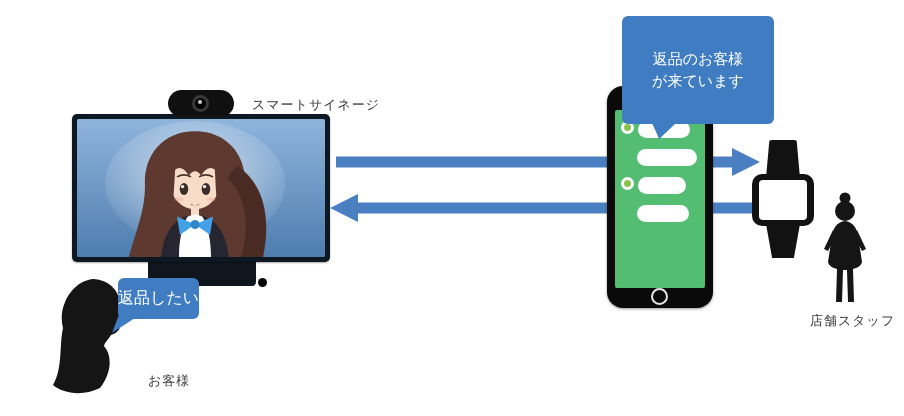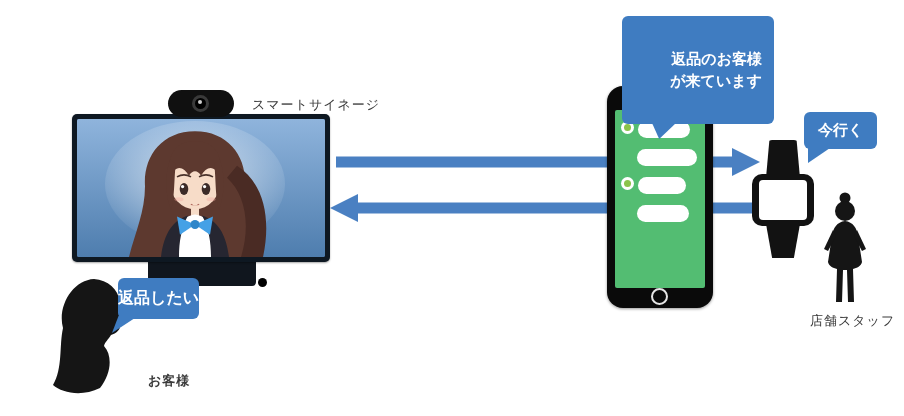--- a/index.html
+++ b/index.html
@@ -2,21 +2,21 @@
 <html><head>
 <meta charset="utf-8">
 <style>
   * { margin:0; padding:0; box-sizing:border-box; }
   body { background:#ffffff; font-family:"DejaVu Sans","Liberation Sans",sans-serif; }
   .canvas { position:relative; width:904px; height:416px; background:#ffffff; overflow:hidden; }
 
   
   .caption { position:absolute; color:#3a3a3a; font-size:13px; letter-spacing:1px; }
   .caption-signage  { left:252px; top:96px;text-align:center; }
-  .caption-customer { left:148px; top:372px;font-weight:bold; }
+  .caption-customer { left:148px; top:372px; }
   .caption-staff    { left:810px; top:312px;text-align:right; }
 
   
   .webcam { position:absolute; left:168px; top:90px; width:66px; height:27px;
             background:#101010; border-radius:14px; z-index:3; }
   .webcam-lens { position:absolute; left:24px; top:5px; width:17px; height:17px;
                  border-radius:50%; background:#000; border:3px solid #3a3a3a; }
   .webcam-glint { position:absolute; left:30px; top:10px; width:4px; height:4px;
                   border-radius:50%; background:#cfcfcf; }
   .monitor { position:absolute; left:72px; top:114px; width:258px; height:148px;
@@ -49,22 +49,22 @@
   .chat-row { display:flex; align-items:flex-start; gap:4px; margin:11px 6px; }
   .chat-row.indent { margin-left:22px; }
   .chat-avatar { width:13px; height:13px; border-radius:50%; background:#ffffff;
                  position:relative; flex:none; }
   .chat-avatar-dot { position:absolute; left:3px; top:3px; width:7px; height:7px;
                      border-radius:50%; background:#8bc34a; }
   .chat-bubble { height:17px; background:#ffffff; border-radius:9px; }
   .chat-bubble.w1 { width:52px; } .chat-bubble.w2 { width:60px; } .chat-bubble.w3 { width:48px; }
 
   
-  .bubble { position:absolute; background:#3f7cc1; color:#ffffff; font-weight:bold;
-            border-radius:6px; z-index:4; text-align:right; }
+  .bubble { position:absolute; background:#3f7cc1; color:#ffffff; font-weight:normal;
+            border-radius:6px; z-index:4; text-align:center; }
   .bubble-notification { left:622px; top:16px; width:152px; padding:9px 12px;
                          font-size:15px; line-height:1.5; white-space:pre-line; }
   .bubble-notification .tail { position:absolute; left:30px; bottom:-15px; width:24px; height:16px;
                                background:#3f7cc1; clip-path:polygon(0 0,100% 0,30% 100%); }
   .bubble-staff { left:804px; top:112px; padding:9px 14px; font-size:15px; }
   .bubble-staff .tail { position:absolute; left:4px; bottom:-14px; width:22px; height:15px;
                         background:#3f7cc1; clip-path:polygon(0 0,100% 0,0 100%); }
   .bubble-customer { left:118px; top:278px; padding:10px 0; font-size:16px; }
   .bubble-customer .tail { position:absolute; left:-6px; bottom:-14px; width:26px; height:17px;
                            background:#3f7cc1; clip-path:polygon(100% 0,25% 0,0 100%); }
@@ -197,24 +197,20 @@
   </div>
 
   <div class="watch">
     <div class="watch-strap-top"></div>
     <div class="watch-body">
       <div class="watch-screen"></div>
     </div>
     <div class="watch-strap-bottom"></div>
   </div>
 
-  <div class="bubble bubble-staff">
-    <span>今行く</span>
-    <div class="tail"></div>
-  </div>
 
   <div class="silhouette silhouette-staff">
     <svg width="58" height="118" viewBox="0 0 58 118">
       <g fill="#151515">
         <circle cx="29" cy="8" r="5.5"></circle>
         <circle cx="29" cy="21" r="10"></circle>
         <path d="M29,31 C21,32 17,38 16,46 L12,72 C13,76 17,78 21,79 L20,112 L26,112 L27,80 L31,80 L32,112 L38,112 L37,79 C41,78 45,76 46,72 L42,46 C41,38 37,32 29,31 Z"></path>
         <path d="M17,40 L8,59 L12,61 L20,46 Z"></path>
         <path d="M41,40 L50,59 L46,61 L38,46 Z"></path>
       </g>

